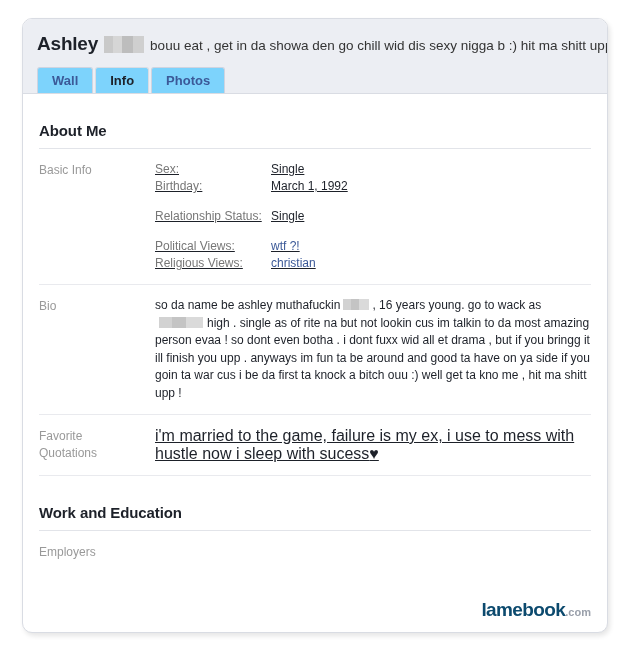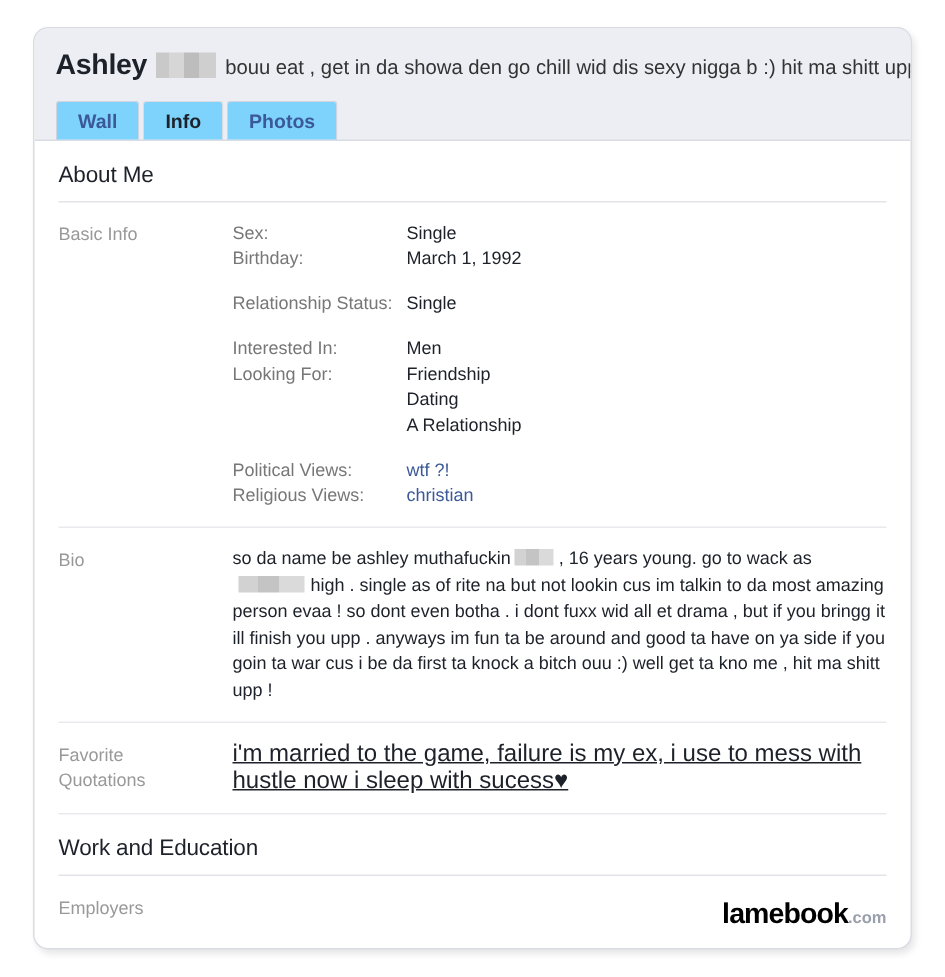--- a/index.html
+++ b/index.html
@@ -113,23 +113,23 @@
   }
 
   
   .card-body {
     padding: 0 16px;
     position: relative;
   }
 
   .section-heading {
     font-size: 15px;
-    font-weight: normal;
-    color: #1d2129;
-    padding: 14px 0 9px 0;
+    font-weight: bold;
+    color: #1d2129;
+    padding: 28px 0 9px 0;
     border-bottom: 1px solid #e2e4e9;
     letter-spacing: -0.1px;
   }
 
   .info-row {
     display: flex;
     padding: 12px 0 12px 0;
     border-bottom: 1px solid #e9eaee;
   }
   .info-row.no-border { border-bottom: none; flex-direction: column; }
@@ -148,20 +148,21 @@
     color: #1d2129;
     line-height: 17px;
   }
 
   
   .field-group { margin-bottom: 13px; }
   .field-group:last-child { margin-bottom: 0; }
   .field-line {
     display: flex;
     line-height: 17px;
+    text-decoration: underline;
   }
   .field-key {
     width: 116px;
     flex: 0 0 116px;
     color: #777777;
     font-size: 12px;
   }
   .field-val {
     flex: 1 1 auto;
     color: #1d2129;
@@ -216,21 +217,21 @@
   .watermark {
     position: absolute;
     right: 16px;
     bottom: 10px;
     font-size: 19px;
     font-weight: bold;
     letter-spacing: -0.6px;
     line-height: 20px;
     white-space: nowrap;
   }
-  .wm-main { color: #000000; }
+  .wm-main { color: #0c4a6e; }
   .wm-tld {
     color: #9aa0ab;
     font-size: 11px;
     font-weight: bold;
     letter-spacing: 0;
   }
 </style>
 </head>
 <body>
 
@@ -271,34 +272,20 @@
             </div>
           </div>
 
           <div class="field-group">
             <div class="field-line">
               <div class="field-key">Relationship Status:</div>
               <div class="field-val">Single</div>
             </div>
           </div>
 
-          <div class="field-group">
-            <div class="field-line">
-              <div class="field-key">Interested In:</div>
-              <div class="field-val">Men</div>
-            </div>
-            <div class="field-line">
-              <div class="field-key">Looking For:</div>
-              <div class="field-val field-val-stack">
-                <div>Friendship</div>
-                <div>Dating</div>
-                <div>A Relationship</div>
-              </div>
-            </div>
-          </div>
 
           <div class="field-group">
             <div class="field-line">
               <div class="field-key">Political Views:</div>
               <div class="field-val link">wtf ?!</div>
             </div>
             <div class="field-line">
               <div class="field-key">Religious Views:</div>
               <div class="field-val link">christian</div>
             </div>

